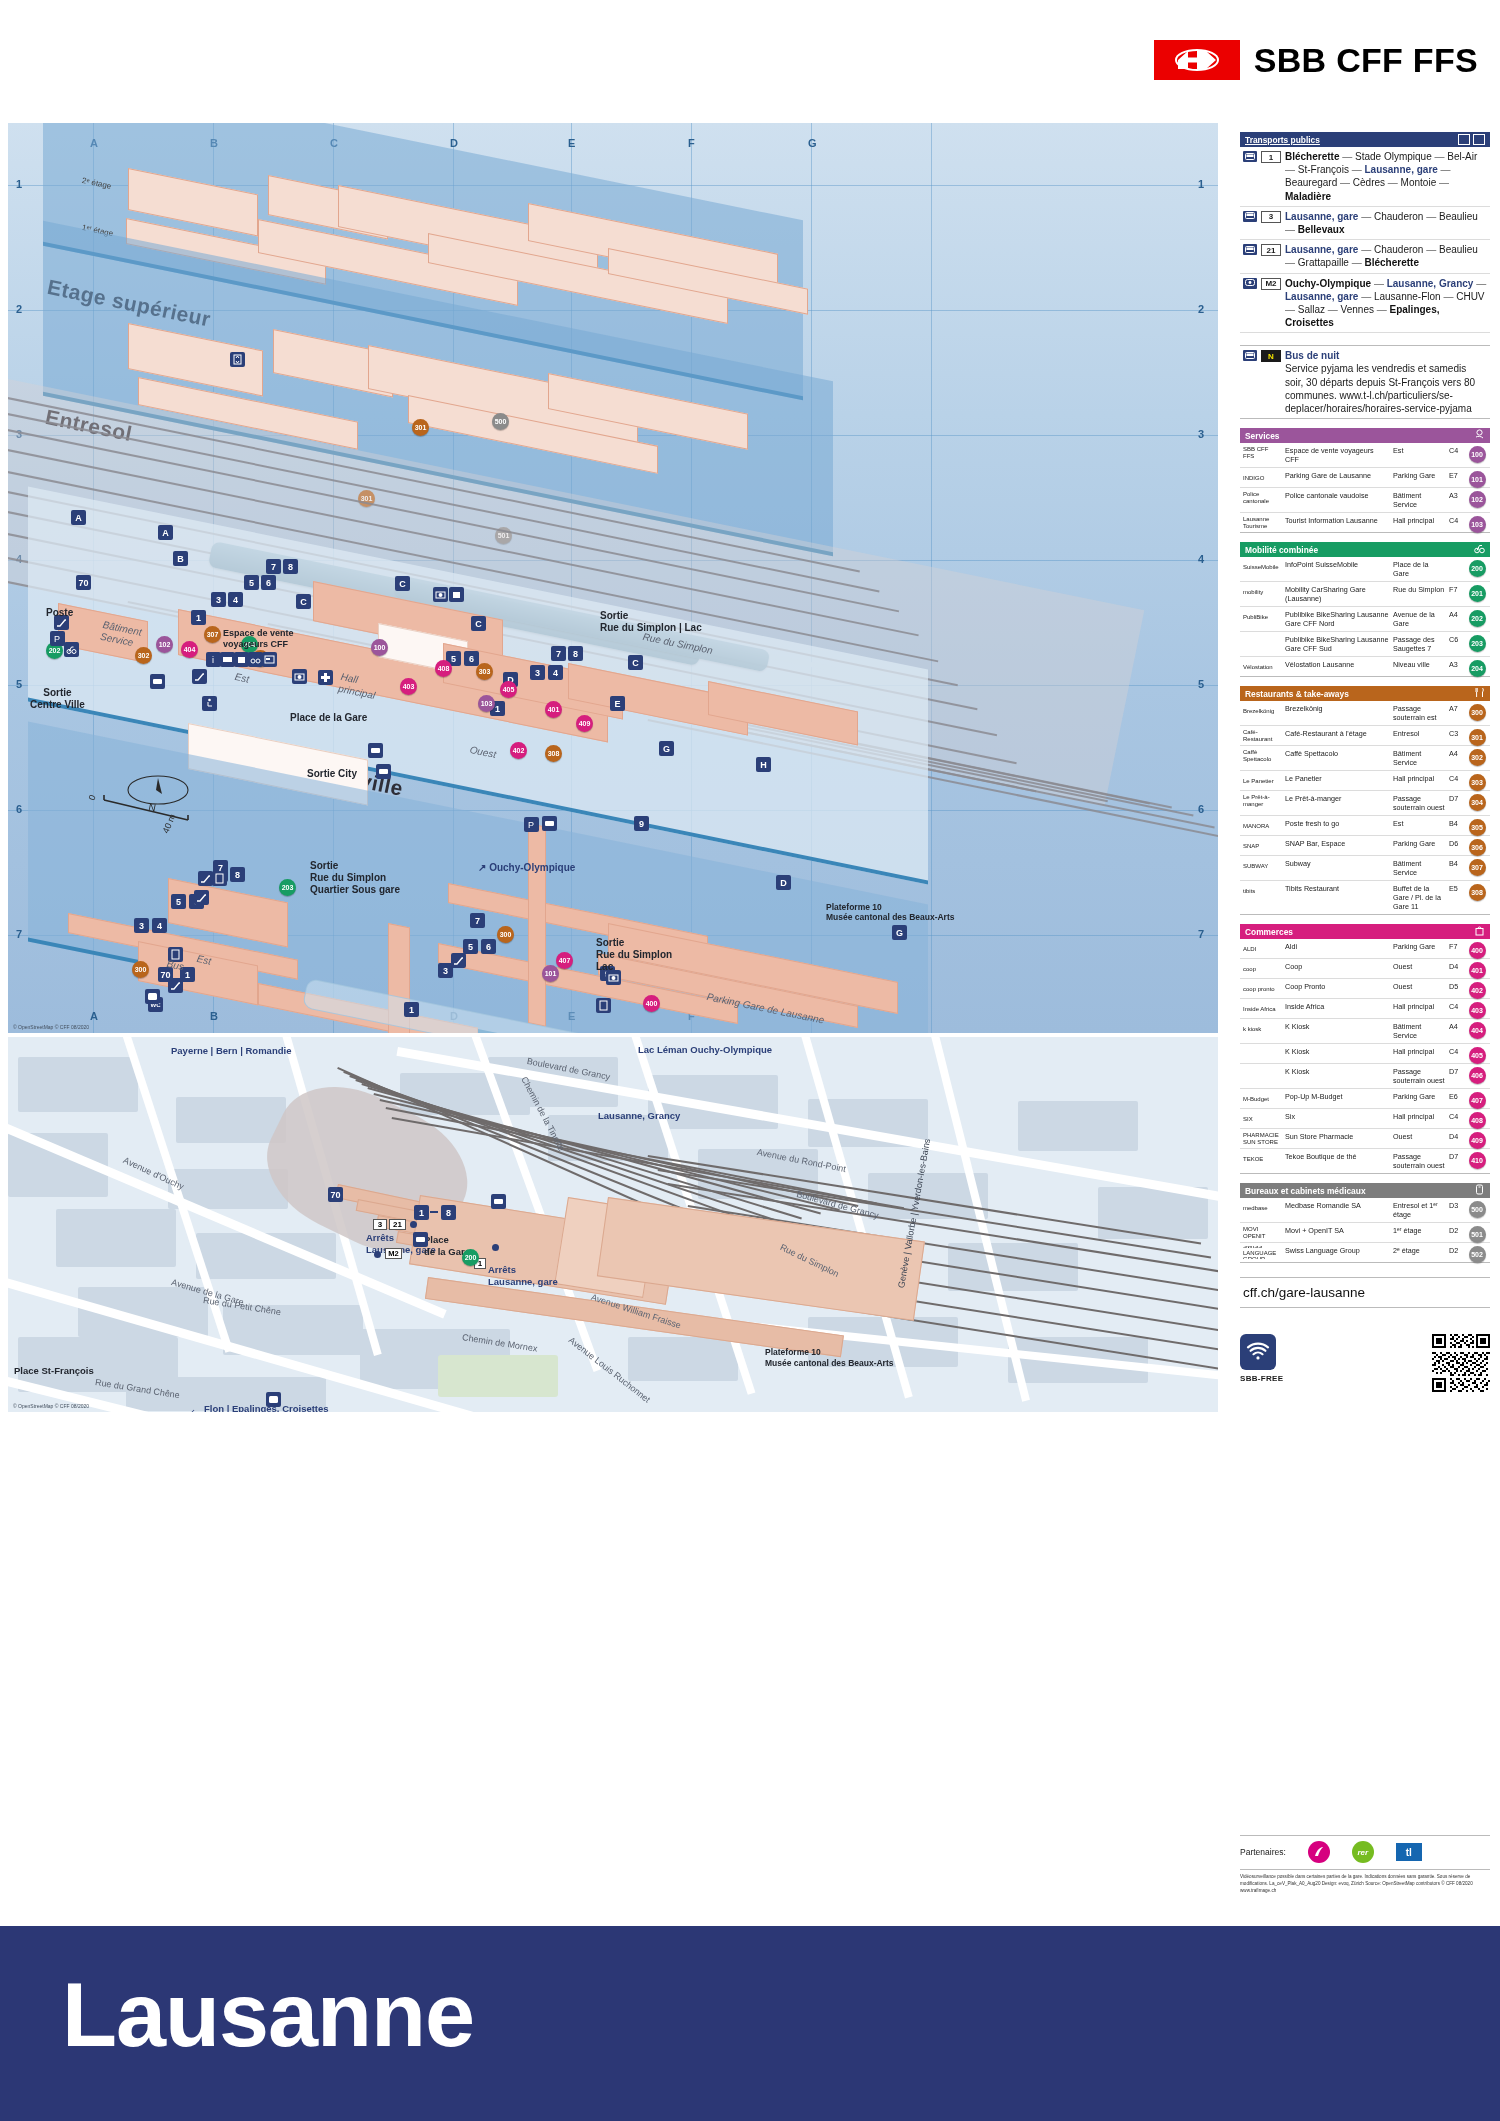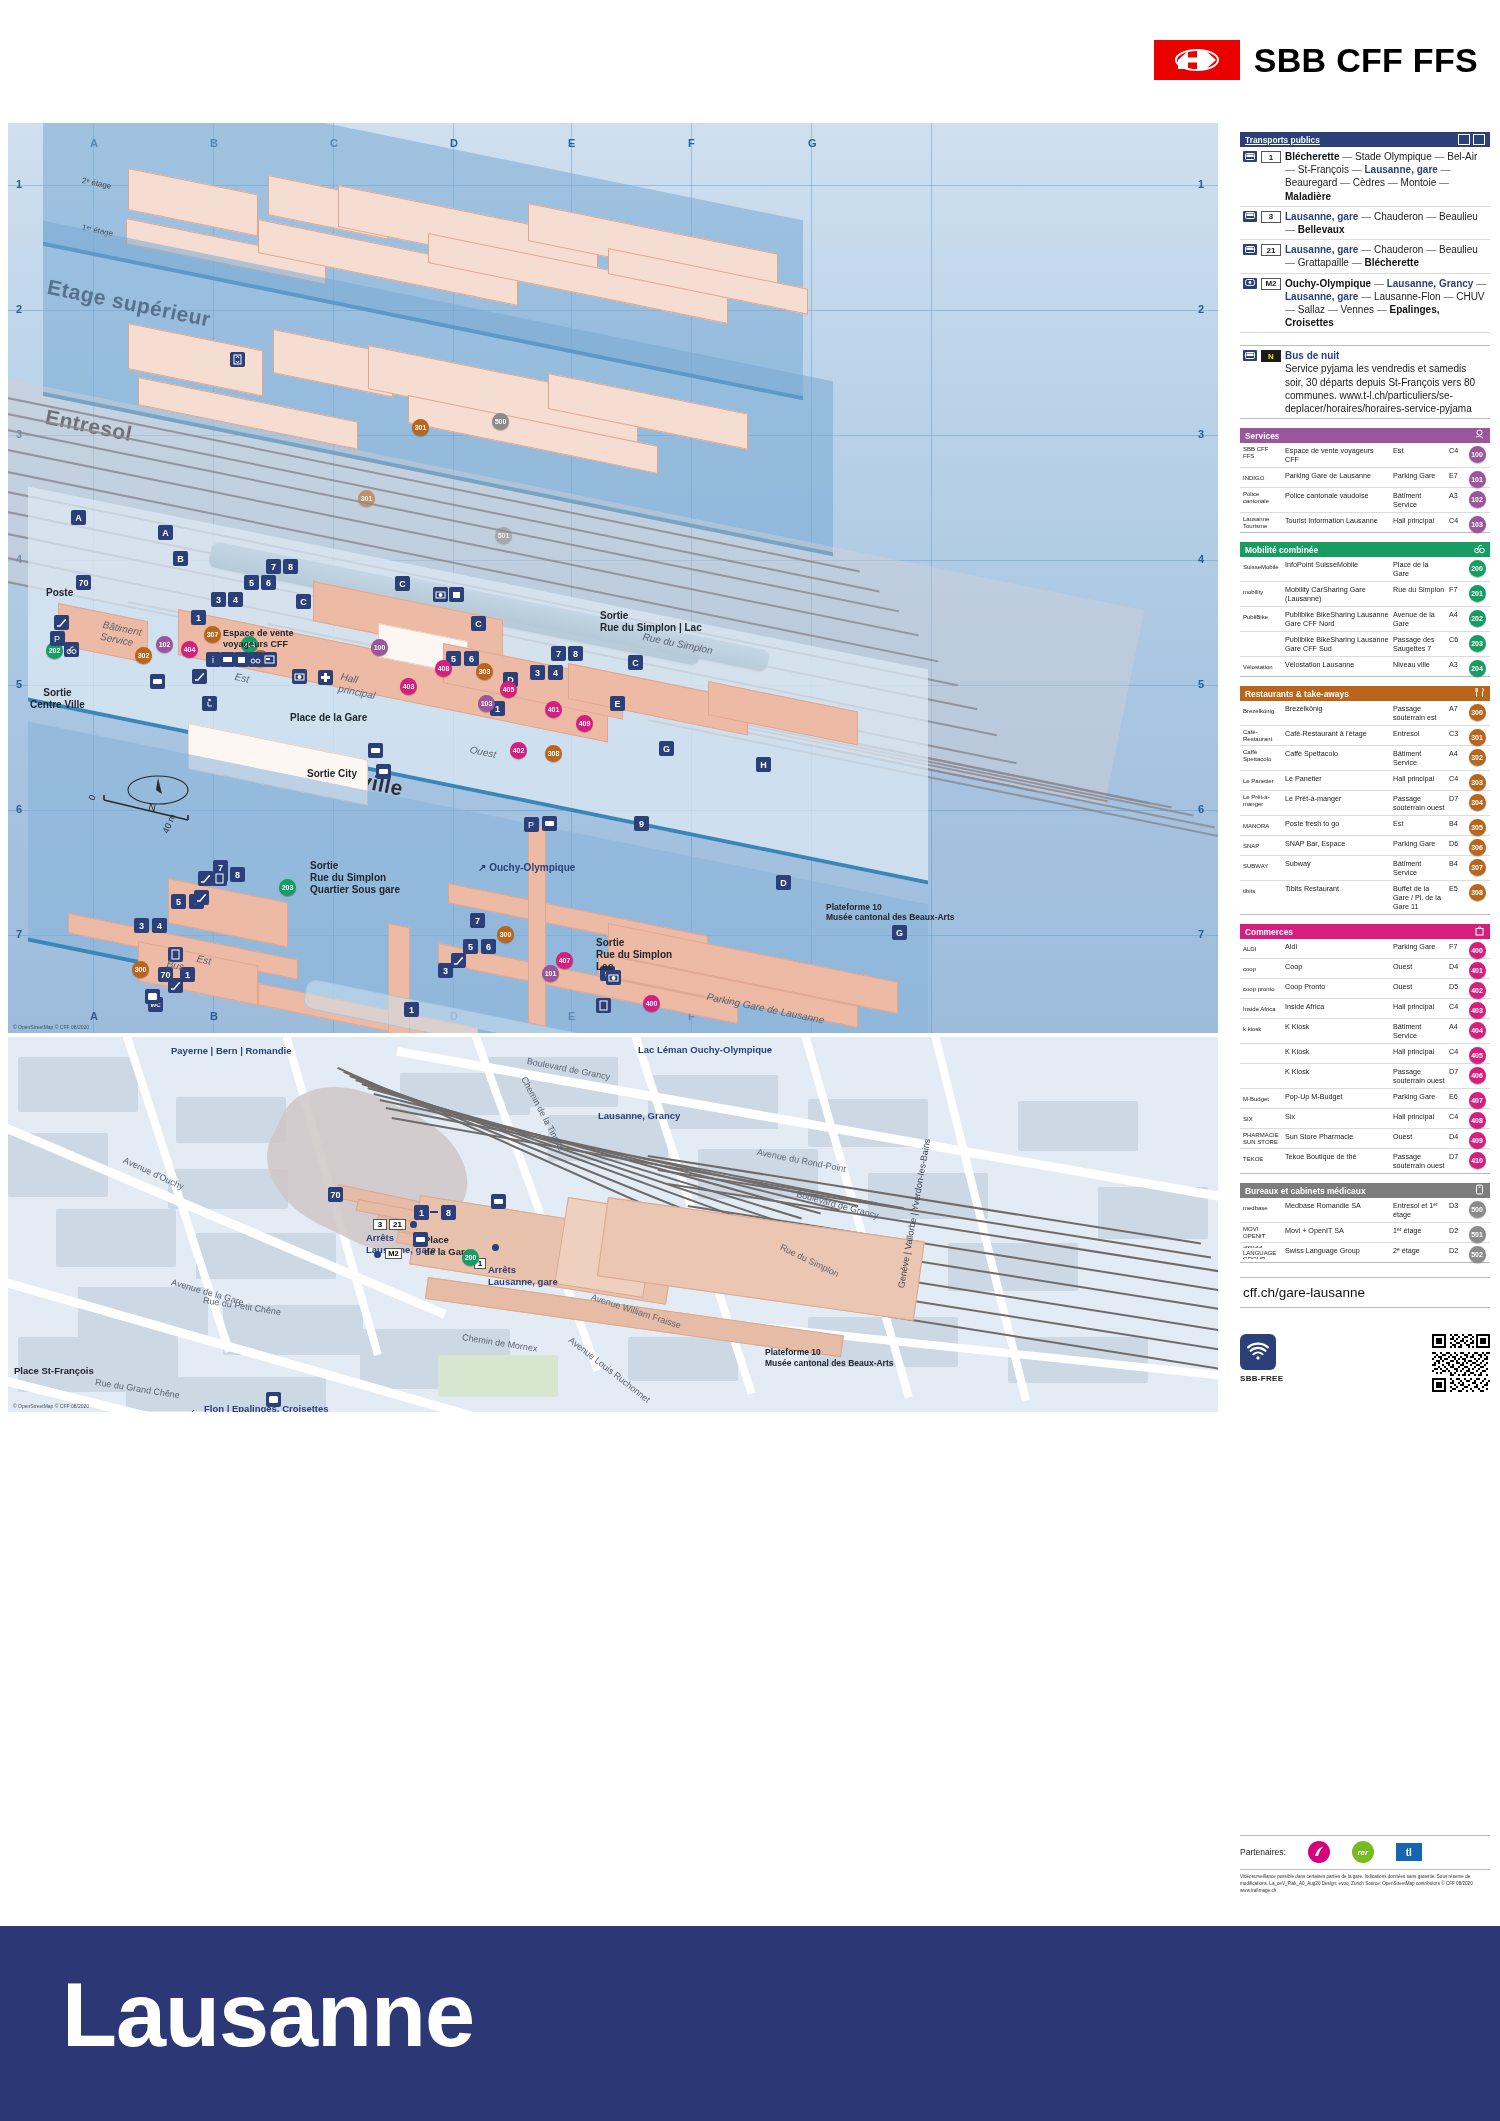--- a/index.html
+++ b/index.html
@@ -569,21 +569,21 @@
           <rect x="1" y="3" width="9" height="6" fill="none" stroke="#fff"></rect>
           <circle cx="5.5" cy="6" r="2" fill="#fff"></circle>
         </svg>
       </div>
     <div class="pico" style="left:441px;top:464px">
         <svg viewBox="0 0 11 11">
           <rect x="2" y="3" width="7" height="6" fill="#fff"></rect>
         </svg>
       </div>
 
-    <div class="maplabel" style="left:38px;top:464px">Poste</div>
+    <div class="maplabel" style="left:38px;top:484px">Poste</div>
     <div class="maplabel ita rot" style="left:96px;top:496px">Bâtiment<br>Service</div>
     <div class="maplabel" style="left:215px;top:505px;font-size:9px;">Espace de vente<br>voyageurs CFF</div>
     <div class="maplabel ita rot" style="left:228px;top:548px">Est</div>
     <div class="maplabel ita rot" style="left:463px;top:621px">Ouest</div>
     <div class="maplabel ita rot" style="left:334px;top:548px;line-height:1.15">Hall<br>principal</div>
     <div class="maplabel" style="left:282px;top:589px">Place de la Gare</div>
     <div class="maplabel ita rot" style="left:636px;top:508px">Rue du Simplon</div>
 
     <div class="maplabel ita rot" style="left:190px;top:830px">Est</div>
     <div class="maplabel ita rot" style="left:160px;top:835px">Bus</div>

